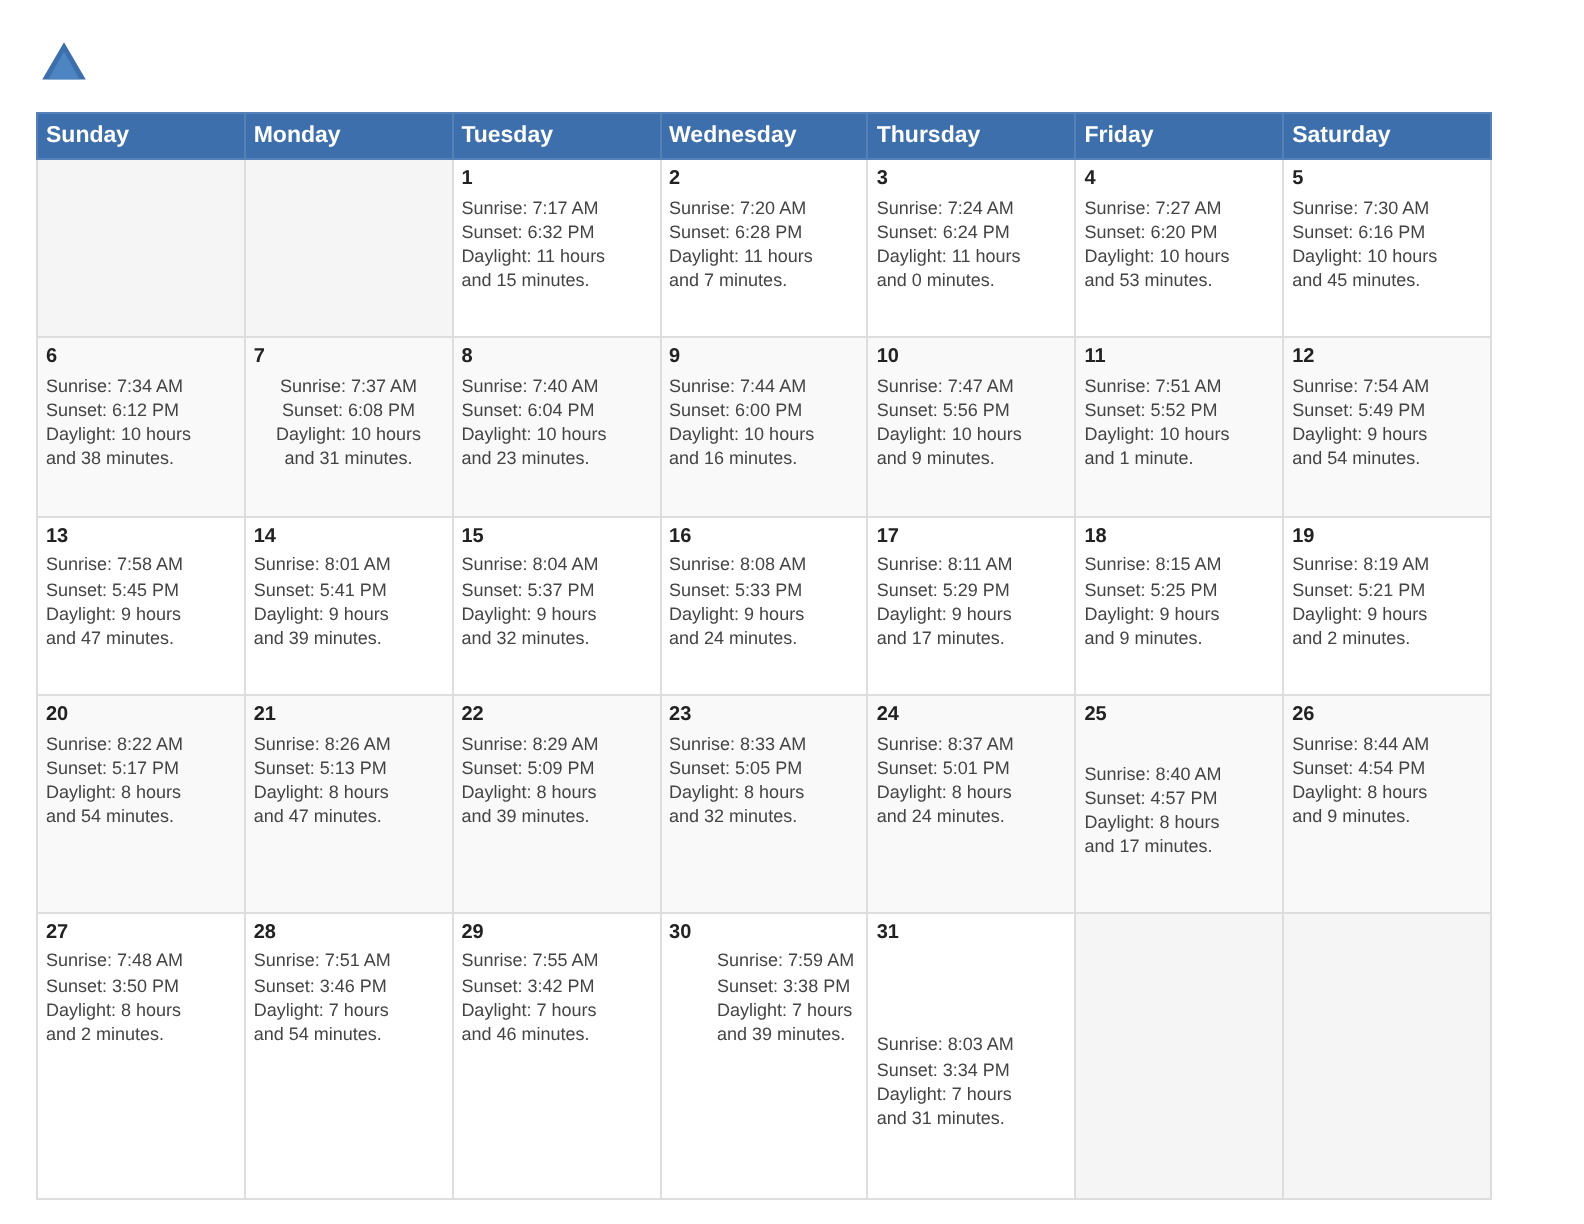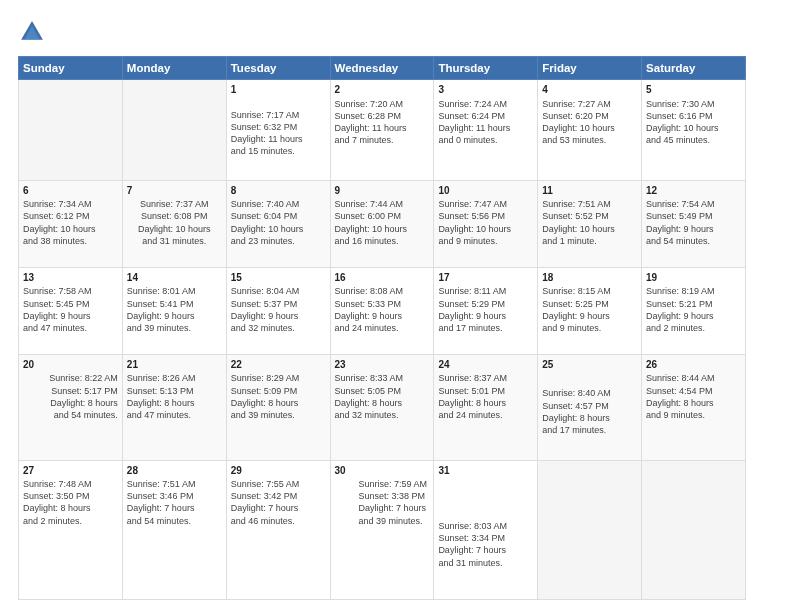--- a/index.html
+++ b/index.html
@@ -135,21 +135,21 @@
           <th>Friday</th>
           <th>Saturday</th>
         </tr>
     </thead>
     <tbody id="calendar-body">
     <tr class="row-odd">
           <td class="empty"></td>
           <td class="empty"></td>
           <td>
             <span class="day-number">1</span>
-            <div class="day-info" style="white-space: pre-line; margin-top: 12px;">Sunrise: 7:17 AM
+            <div class="day-info" style="white-space: pre-line;">Sunrise: 7:17 AM
 Sunset: 6:32 PM
 Daylight: 11 hours
 and 15 minutes.</div>
           </td>
           <td>
             <span class="day-number">2</span>
             <div class="day-info" style="white-space: pre-line;">Sunrise: 7:20 AM
 Sunset: 6:28 PM
 Daylight: 11 hours
 and 7 minutes.</div>
@@ -274,21 +274,21 @@
             <span class="day-number">19</span>
             <div class="day-info" style="white-space: pre-line;">Sunrise: 8:19 AM
 Sunset: 5:21 PM
 Daylight: 9 hours
 and 2 minutes.</div>
           </td>
         </tr>
         <tr class="row-even">
           <td>
             <span class="day-number">20</span>
-            <div class="day-info" style="white-space: pre-line; text-align: right;">Sunrise: 8:22 AM
+            <div class="day-info" style="white-space: pre-line;">Sunrise: 8:22 AM
 Sunset: 5:17 PM
 Daylight: 8 hours
 and 54 minutes.</div>
           </td>
           <td>
             <span class="day-number">21</span>
             <div class="day-info" style="white-space: pre-line;">Sunrise: 8:26 AM
 Sunset: 5:13 PM
 Daylight: 8 hours
 and 47 minutes.</div>

